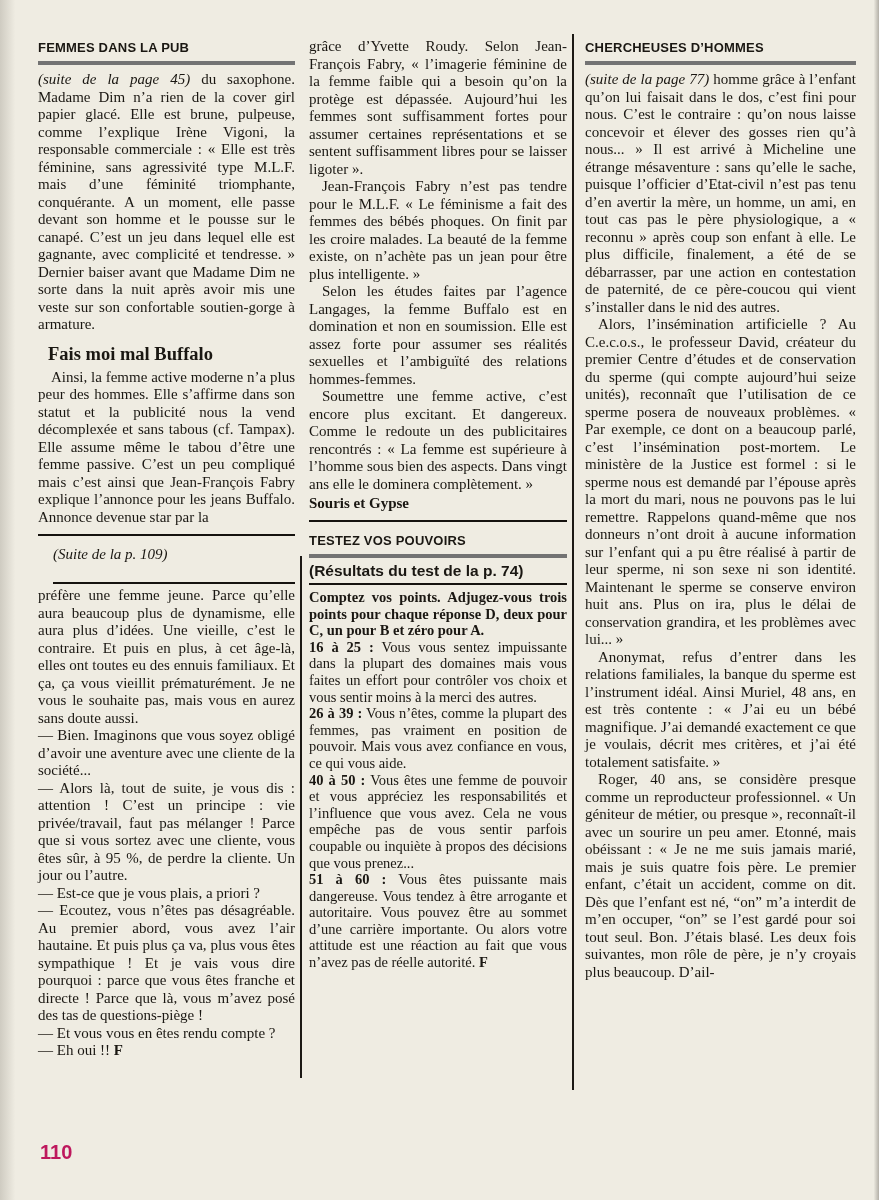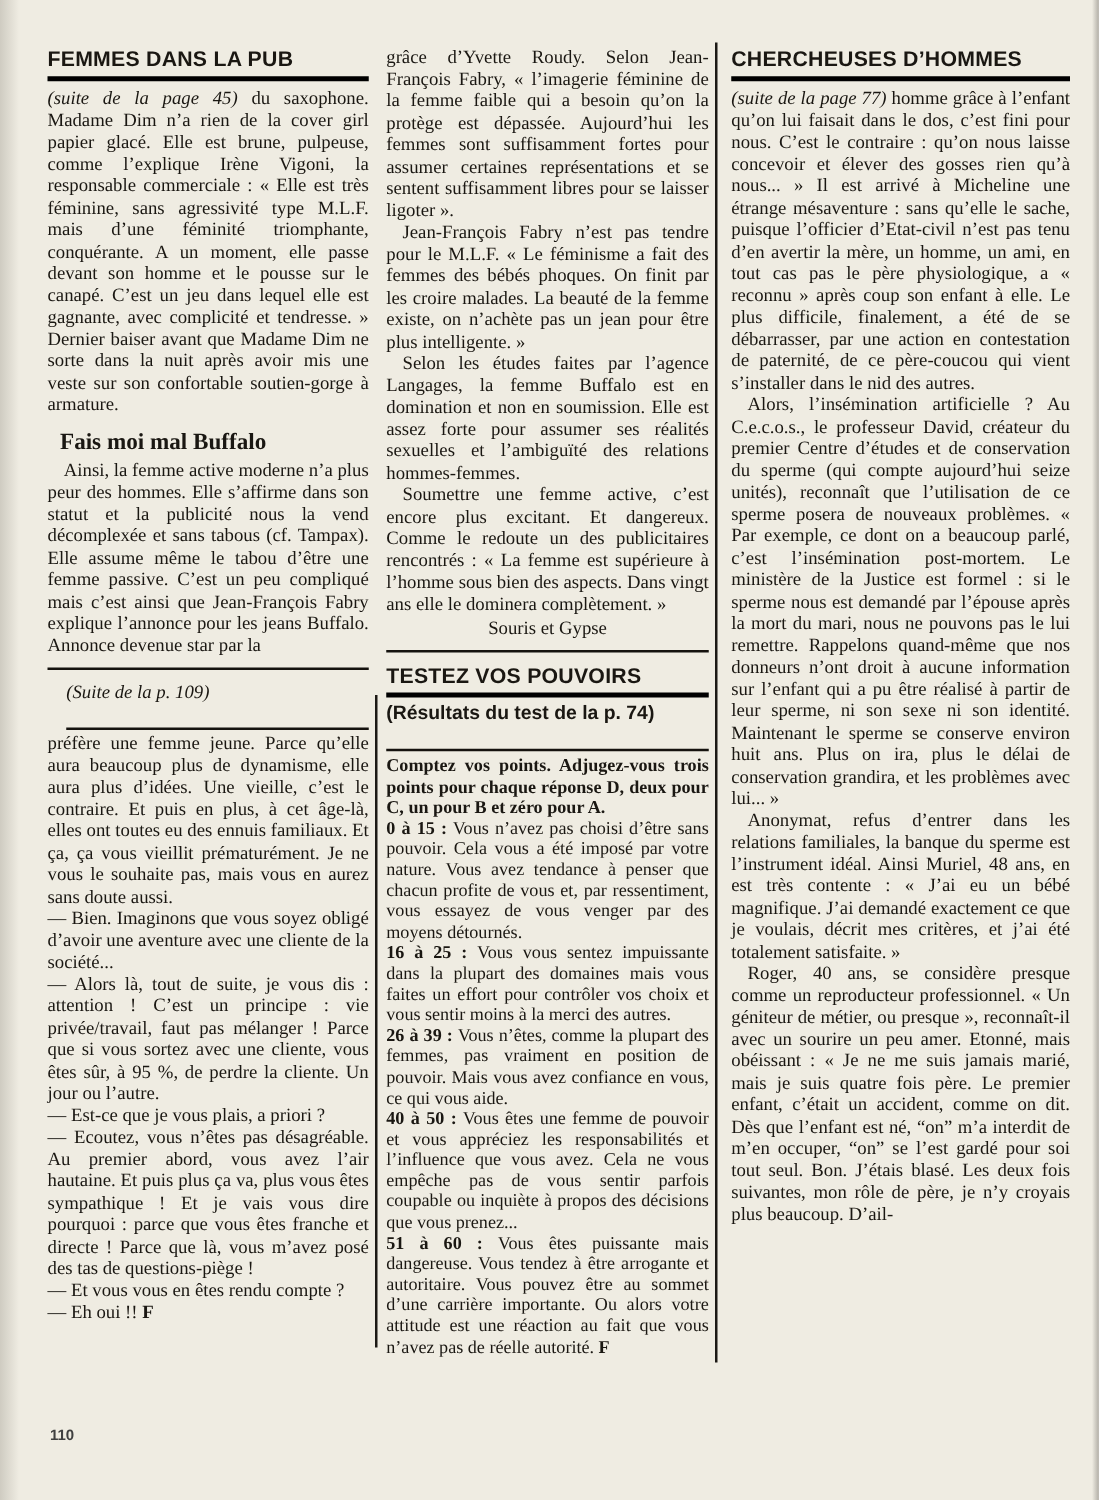--- a/index.html
+++ b/index.html
@@ -25,84 +25,84 @@
     pointer-events:none;
   }
   .col{position:absolute;top:38px;}
   #col-left{left:38px;width:257px;}
   #col-mid{left:309px;width:258px;}
   #col-right{left:585px;width:271px;}
 
   .sec-title{
     font-family:"Liberation Sans", sans-serif;
     font-weight:700;
-    font-size:17px;
+    font-size:13px;
     letter-spacing:0.2px;
     margin:0 0 6px 0;
     padding:0 0 3px 0;
-    border-bottom:4px solid #000000;
+    border-bottom:4px solid #737373;
     line-height:20px;
   }
   .sec-note{
     font-style:italic;
     font-size:15px;
     line-height:19px;
     border-bottom:2px solid #15120e;
     padding-bottom:18px;
     margin:0 0 3px 15px;
   }
   .sec-note-bold{
     font-family:"Liberation Sans", sans-serif;
     font-weight:700;
     font-style:normal;
     font-size:15.5px;
     line-height:20px;
     border-bottom:2px solid #15120e;
-    padding-bottom:18px;
+    padding-bottom:2px;
     margin:0 0 4px 0;
   }
   p.body{
     margin:0;
     font-size:15px;
     line-height:17.5px;
     text-align:justify;
     text-align-last:left;
   }
   p.indent{text-indent:13px;}
   p.body i{font-style:italic;}
   .subhead{
     font-size:18.5px;
     font-weight:700;
     margin:9px 0 4px 10px;
     line-height:22px;
   }
   .signature{
     margin:1px 0 0 0;
     font-size:15px;
-    font-weight:400;
-    text-align:center;
+    font-weight:700;
+    text-align:left;
     line-height:18px;
   }
   .separator{
     border:none;height:2px;background:#15120e;
     margin:8px 0 9px 0;
   }
   .test-body p.body{font-size:14.5px;line-height:16.6px;}
   .test-intro{font-weight:700;}
   .range{font-weight:700;}
   .endmark{font-weight:700;}
   .v-divider{
     position:absolute;width:2px;background:#1c1915;
   }
   #divider-left-mid{left:300px;top:556px;height:522px;}
   #divider-mid-right{left:572px;top:34px;height:1056px;}
   #page-number{
     position:absolute;left:40px;top:1141px;
     font-family:"Liberation Sans", sans-serif;
-    font-weight:700;font-size:12px;color:#404040;
+    font-weight:700;font-size:20px;color:#be185d;
   }
 </style>
 </head>
 <body>
 
 <div id="page">
 
   <div id="col-left" class="col">
     <h2 class="sec-title">FEMMES DANS LA PUB</h2>
     <p class="body"><i>(suite de la page 45)</i><span> du saxophone. Madame Dim n’a rien de la cover girl papier glacé. Elle est brune, pulpeuse, comme l’explique Irène Vigoni, la responsable commerciale : « Elle est très féminine, sans agressivité type M.L.F. mais d’une féminité triomphante, conquérante. A un moment, elle passe devant son homme et le pousse sur le canapé. C’est un jeu dans lequel elle est gagnante, avec complicité et tendresse. » Dernier baiser avant que Madame Dim ne sorte dans la nuit après avoir mis une veste sur son confortable soutien-gorge à armature.</span></p>
@@ -127,21 +127,20 @@
     <p class="body indent">Selon les études faites par l’agence Langages, la femme Buffalo est en domination et non en soumission. Elle est assez forte pour assumer ses réalités sexuelles et l’ambiguïté des relations hommes-femmes.</p>
     <p class="body indent">Soumettre une femme active, c’est encore plus excitant. Et dangereux. Comme le redoute un des publicitaires rencontrés : « La femme est supérieure à l’homme sous bien des aspects. Dans vingt ans elle le dominera complètement. »</p>
     <p class="signature">Souris et Gypse</p>
 
     <hr class="separator">
 
     <div class="test-body">
       <h2 class="sec-title" style="margin-bottom:3px;">TESTEZ VOS POUVOIRS</h2>
       <div class="sec-note-bold">(Résultats du test de la p. 74)</div>
       <p class="body test-intro">Comptez vos points. Adjugez-vous trois points pour chaque réponse D, deux pour C, un pour B et zéro pour A.</p>
-      <p class="body"><span class="range">0 à 15 :</span> <span>Vous n’avez pas choisi d’être sans pouvoir. Cela vous a été imposé par votre nature. Vous avez tendance à penser que chacun profite de vous et, par ressentiment, vous essayez de vous venger par des moyens détournés.</span></p>
       <p class="body"><span class="range">16 à 25 :</span> <span>Vous vous sentez impuissante dans la plupart des domaines mais vous faites un effort pour contrôler vos choix et vous sentir moins à la merci des autres.</span></p>
       <p class="body"><span class="range">26 à 39 :</span> <span>Vous n’êtes, comme la plupart des femmes, pas vraiment en position de pouvoir. Mais vous avez confiance en vous, ce qui vous aide.</span></p>
       <p class="body"><span class="range">40 à 50 :</span> <span>Vous êtes une femme de pouvoir et vous appréciez les responsabilités et l’influence que vous avez. Cela ne vous empêche pas de vous sentir parfois coupable ou inquiète à propos des décisions que vous prenez...</span></p>
       <p class="body"><span class="range">51 à 60 :</span> <span>Vous êtes puissante mais dangereuse. Vous tendez à être arrogante et autoritaire. Vous pouvez être au sommet d’une carrière importante. Ou alors votre attitude est une réaction au fait que vous n’avez pas de réelle autorité.</span> <span class="endmark">F</span></p>
     </div>
   </div>
 
   <div id="col-right" class="col">
     <h2 class="sec-title">CHERCHEUSES D’HOMMES</h2>
     <p class="body"><i>(suite de la page 77)</i><span> homme grâce à l’enfant qu’on lui faisait dans le dos, c’est fini pour nous. C’est le contraire : qu’on nous laisse concevoir et élever des gosses rien qu’à nous... » Il est arrivé à Micheline une étrange mésaventure : sans qu’elle le sache, puisque l’officier d’Etat-civil n’est pas tenu d’en avertir la mère, un homme, un ami, en tout cas pas le père physiologique, a « reconnu » après coup son enfant à elle. Le plus difficile, finalement, a été de se débarrasser, par une action en contestation de paternité, de ce père-coucou qui vient s’installer dans le nid des autres.</span></p>

